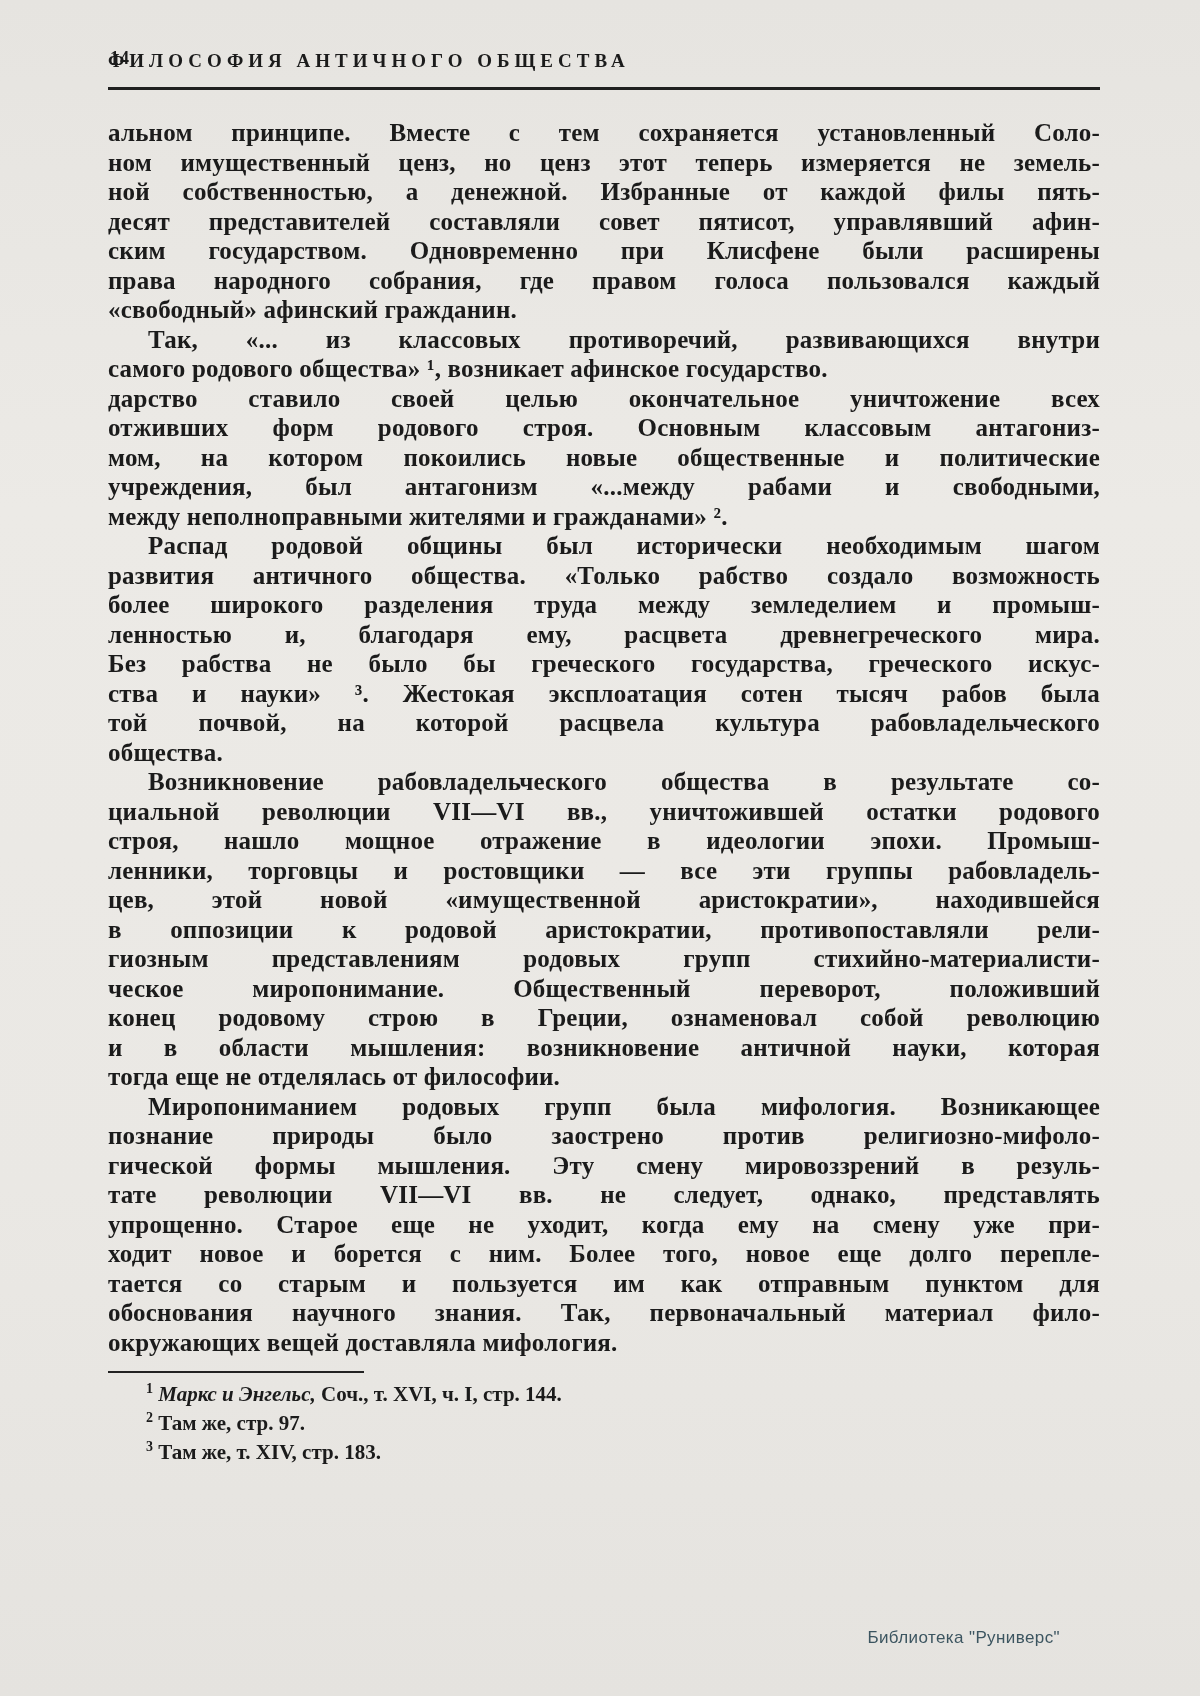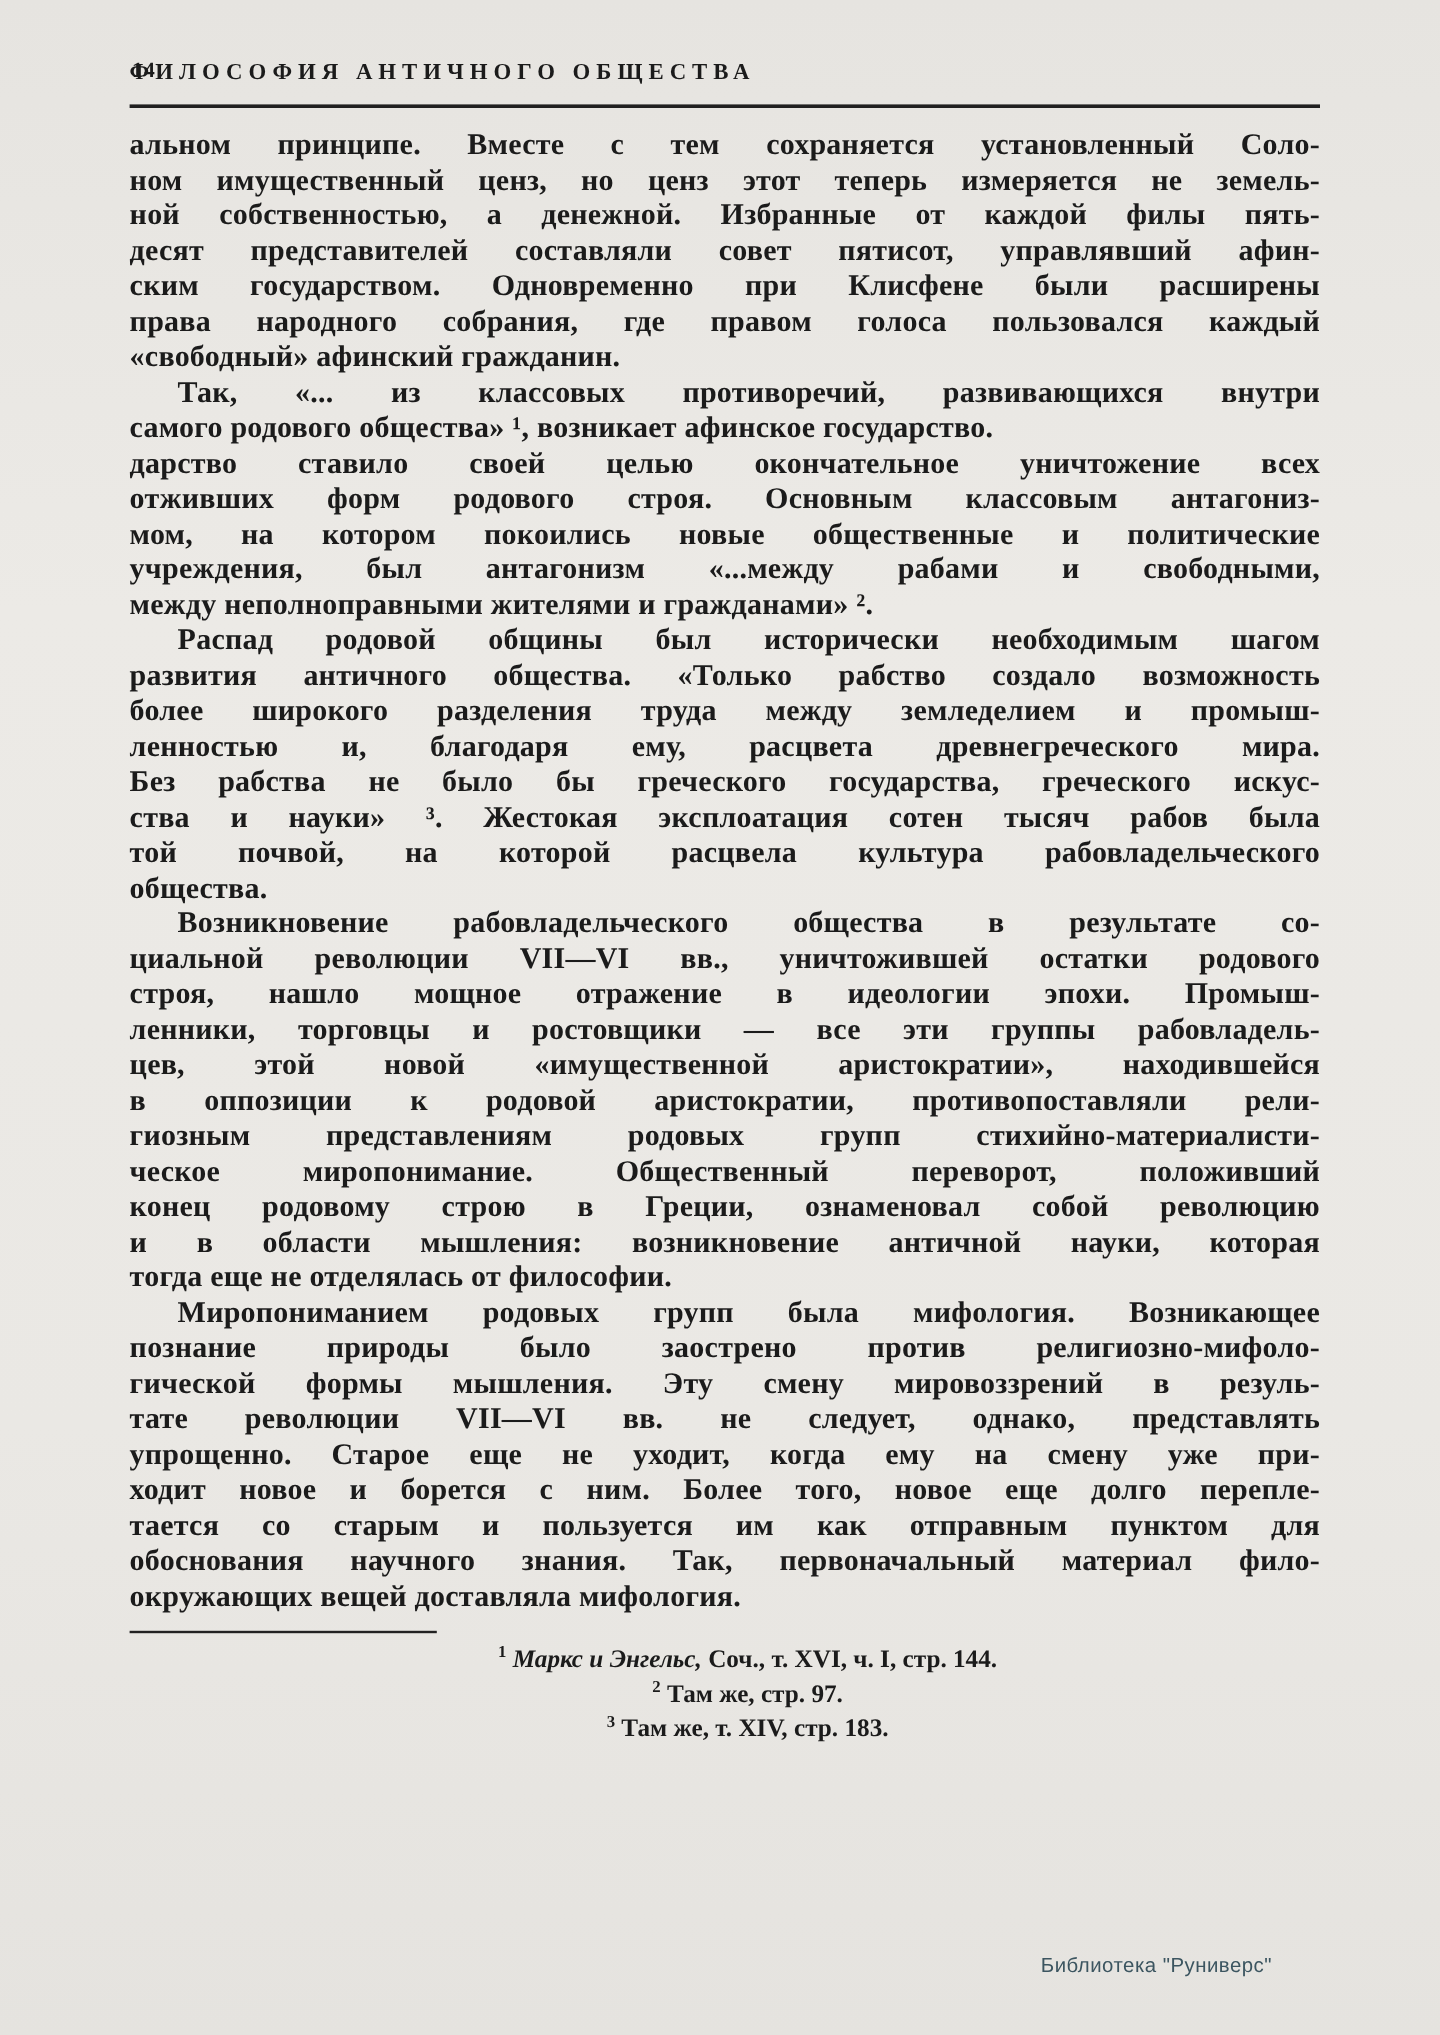--- a/index.html
+++ b/index.html
@@ -30,37 +30,37 @@
   .running-title {
     display: block;
     text-align: left;
     font-size: 19px;
     font-weight: 700;
     letter-spacing: 5px;
     padding-top: 6px;
   }
   .head-rule { height: 3px; background: #202020; margin-top: 7px; }
   .body-text {
-    margin-top: 16px;
+    margin-top: 28px;
     font-size: 25px;
     font-weight: 700;
     line-height: 29.5px;
     letter-spacing: 0.2px;
   }
   .line { text-align: justify; text-align-last: justify; }
   .line.last { text-align-last: left; }
   .line.indent { text-indent: 40px; }
   .footnote-rule { width: 256px; height: 2px; background: #222; margin-top: 14px; }
   .footnotes {
     margin-top: 7px;
     font-size: 21px;
     font-weight: 700;
     line-height: 29px;
   }
-  .footnote { text-indent: 38px; text-align: center; }
+  .footnote { text-indent: 38px; }
   .footnote sup { font-size: 14px; line-height: 0; }
   .footnote i { font-style: italic; }
   .watermark {
     position: absolute;
     right: 140px;
     top: 1628px;
     font-size: 17px;
     font-family: "Liberation Sans", "DejaVu Sans", sans-serif;
     font-weight: 500;
     color: #3c5560;

